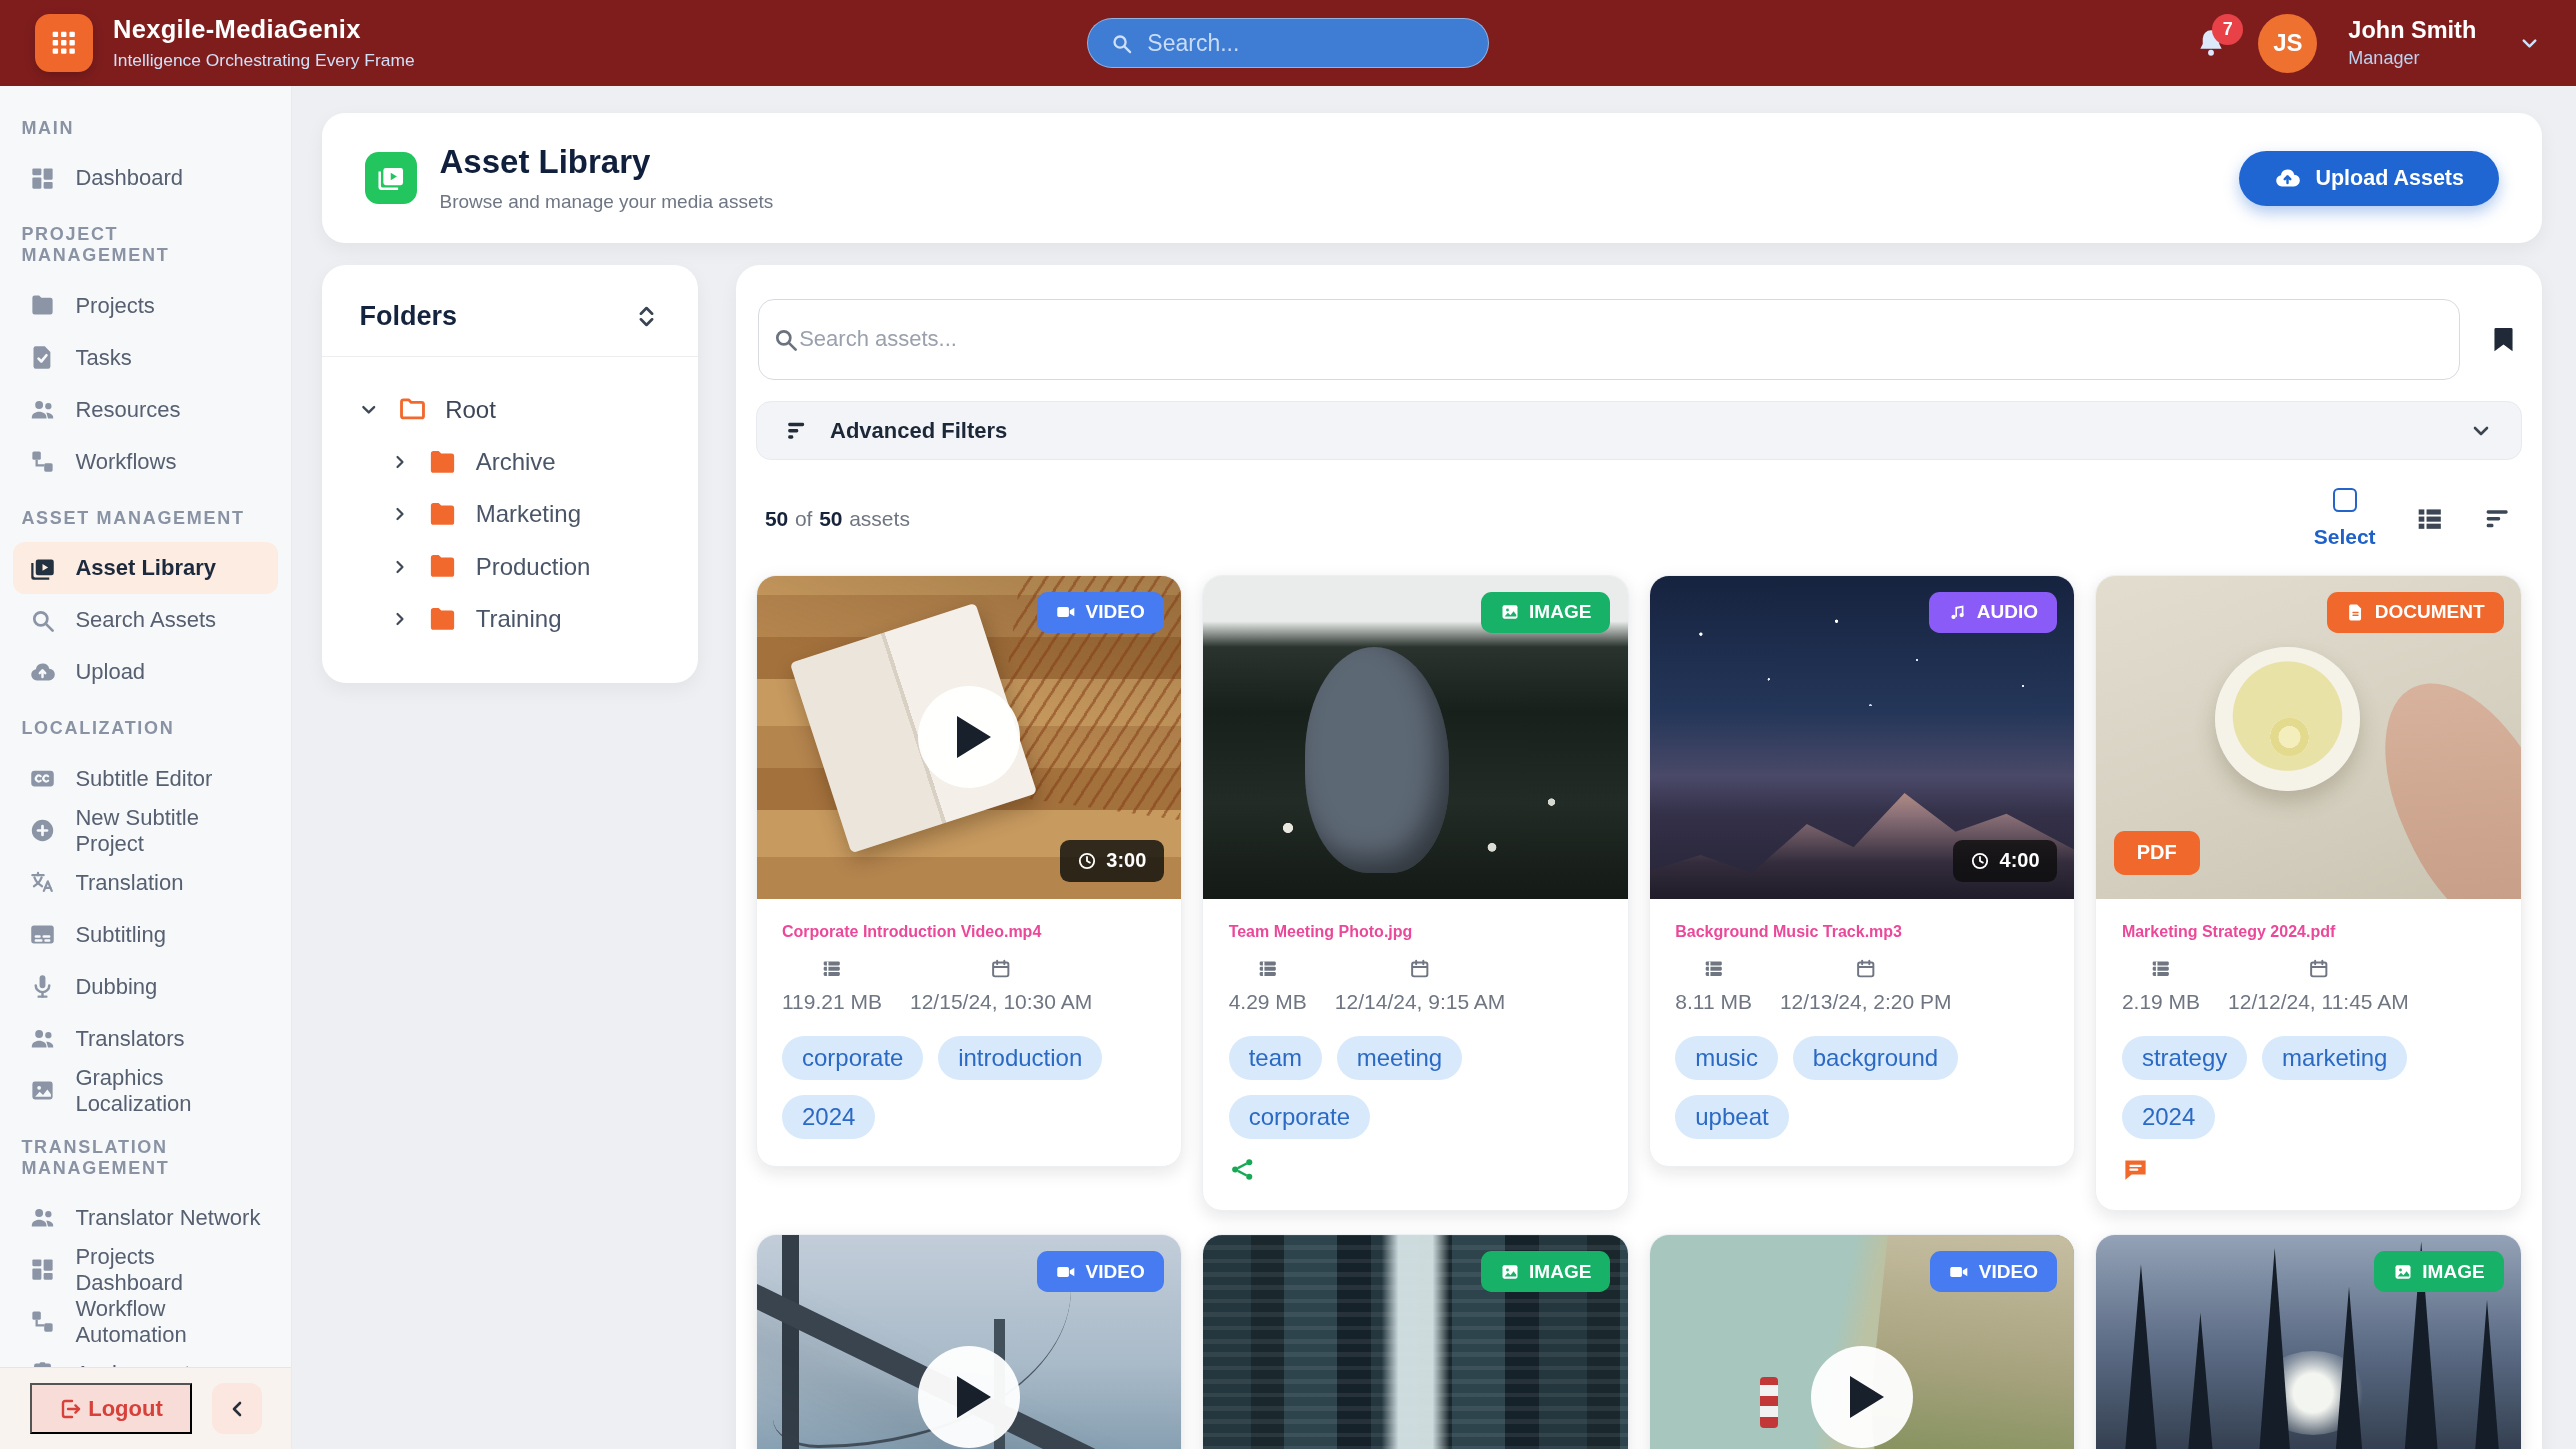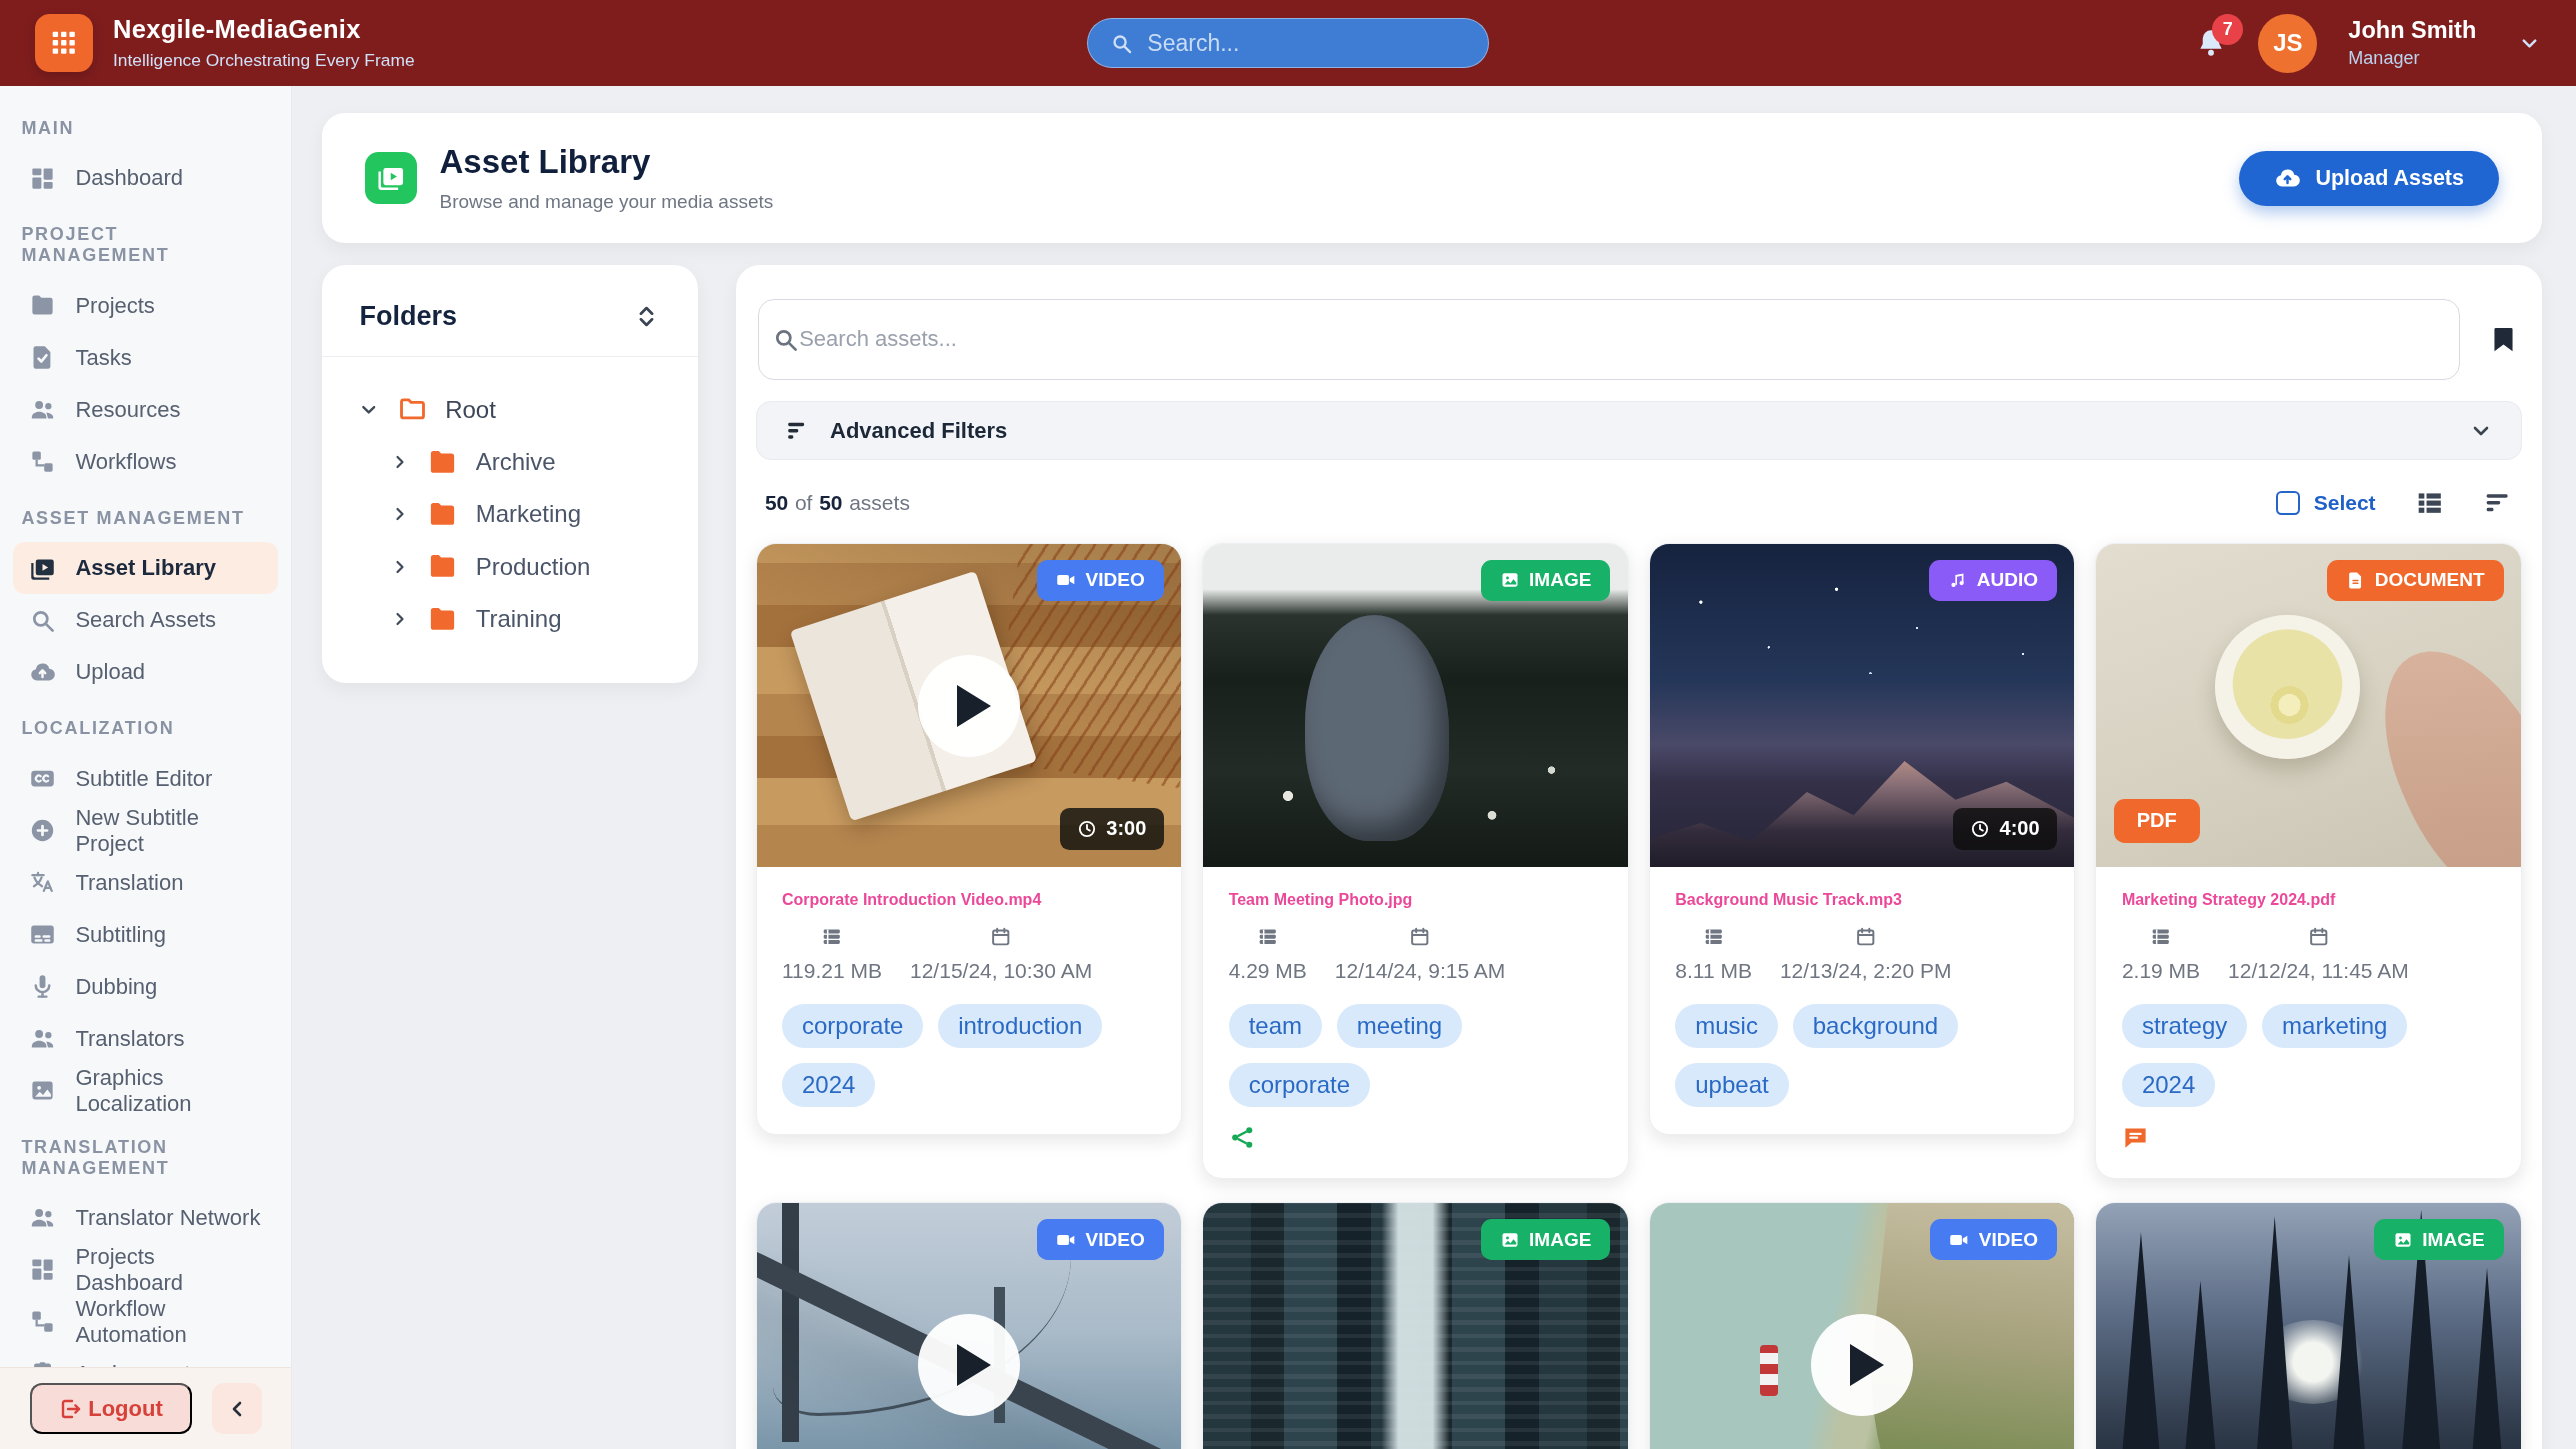--- a/index.html
+++ b/index.html
@@ -45,21 +45,21 @@
   .section-label { font-size:18px; font-weight:bold; color:#8a93a4; letter-spacing:1.7px;
     padding:20px 8px 13.4px; }
   .nav-item { display:flex; align-items:center; gap:19px; height:52px; padding:0 16px;
     border-radius:12px; color:#566070; font-size:22px; cursor:pointer; }
   .nav-item .ico { color:#8b95a5; flex-shrink:0; }
   .nav-item.active { background:#fdece2; color:#1d2a3d; font-weight:bold; }
   .nav-item.active .ico { color:#22303f; }
   .side-footer { position:absolute; left:0; right:0; bottom:0; height:82px;
     background:#f9f3f0; border-top:1.3px solid #efe3de; display:flex; align-items:center;
     gap:20px; padding:0 29.5px; }
-  .logout-btn { flex:1; height:51px; border-radius:12px; background:#f8dcd8; color:#d8403a;
+  .logout-btn { flex:1; height:51px; border-radius:0; background:#f8dcd8; color:#d8403a;
     font-weight:bold; font-size:22px; display:flex; align-items:center; justify-content:center;
     gap:6px; cursor:pointer; }
   .collapse-btn { width:50px; height:51px; border-radius:12px; background:#fbe7e0;
     display:flex; align-items:center; justify-content:center; color:#272f3a; cursor:pointer; }
 
   
   .main { flex:1; padding:27px 34px 0 29.5px; overflow:hidden; }
   .page-card { background:#fff; border-radius:23px; height:130px; padding:0 43px;
     display:flex; align-items:center; box-shadow:0 6.7px 19px rgba(15,23,42,.05); }
   .page-icon { width:52px; height:52px; border-radius:13.4px; background:#23c55e; color:#fff;
@@ -103,21 +103,21 @@
     border-radius:14.8px; display:flex; align-items:center; gap:20px; padding:0 28px;
     font-size:22px; font-weight:bold; color:#1c2738; cursor:pointer; }
   .filters-bar .chev { margin-left:auto; color:#3c4450; }
   .filter-ico { color:#232c38; }
 
   .count-row { display:flex; align-items:center; margin:28px 9.4px 25.5px; font-size:21px; }
   .cnt-b { font-weight:bold; color:#16233b; }
   .cnt-g { color:#6f7682; margin:0 6.7px; }
   .count-right { margin-left:auto; display:flex; align-items:center; gap:39px; }
   .select-wrap { display:flex; align-items:center; gap:13.4px; color:#2061c9; font-weight:bold;
-    cursor:pointer; }
+    cursor:pointer;flex-direction:column; }
   .checkbox { width:24px; height:24px; border:2.7px solid #2465c9; border-radius:5.4px; background:#fff; }
   .view-ico { color:#3d4654; cursor:pointer; }
 
   
   .grid { display:grid; grid-template-columns:repeat(4,1fr); gap:23px 20px; align-items:start; }
   .card { background:#fff; border-radius:20px; overflow:hidden; border:0.7px solid #edf0f3;
     box-shadow:0 5.4px 17.4px rgba(15,23,42,.10); cursor:pointer; }
   .thumb { position:relative; height:323px; overflow:hidden; }
   .badge { position:absolute; top:16px; right:17.4px; display:flex; align-items:center; gap:9.4px;
     color:#fff; font-weight:bold; font-size:19px; padding:9.4px 19px; border-radius:10.7px; }

